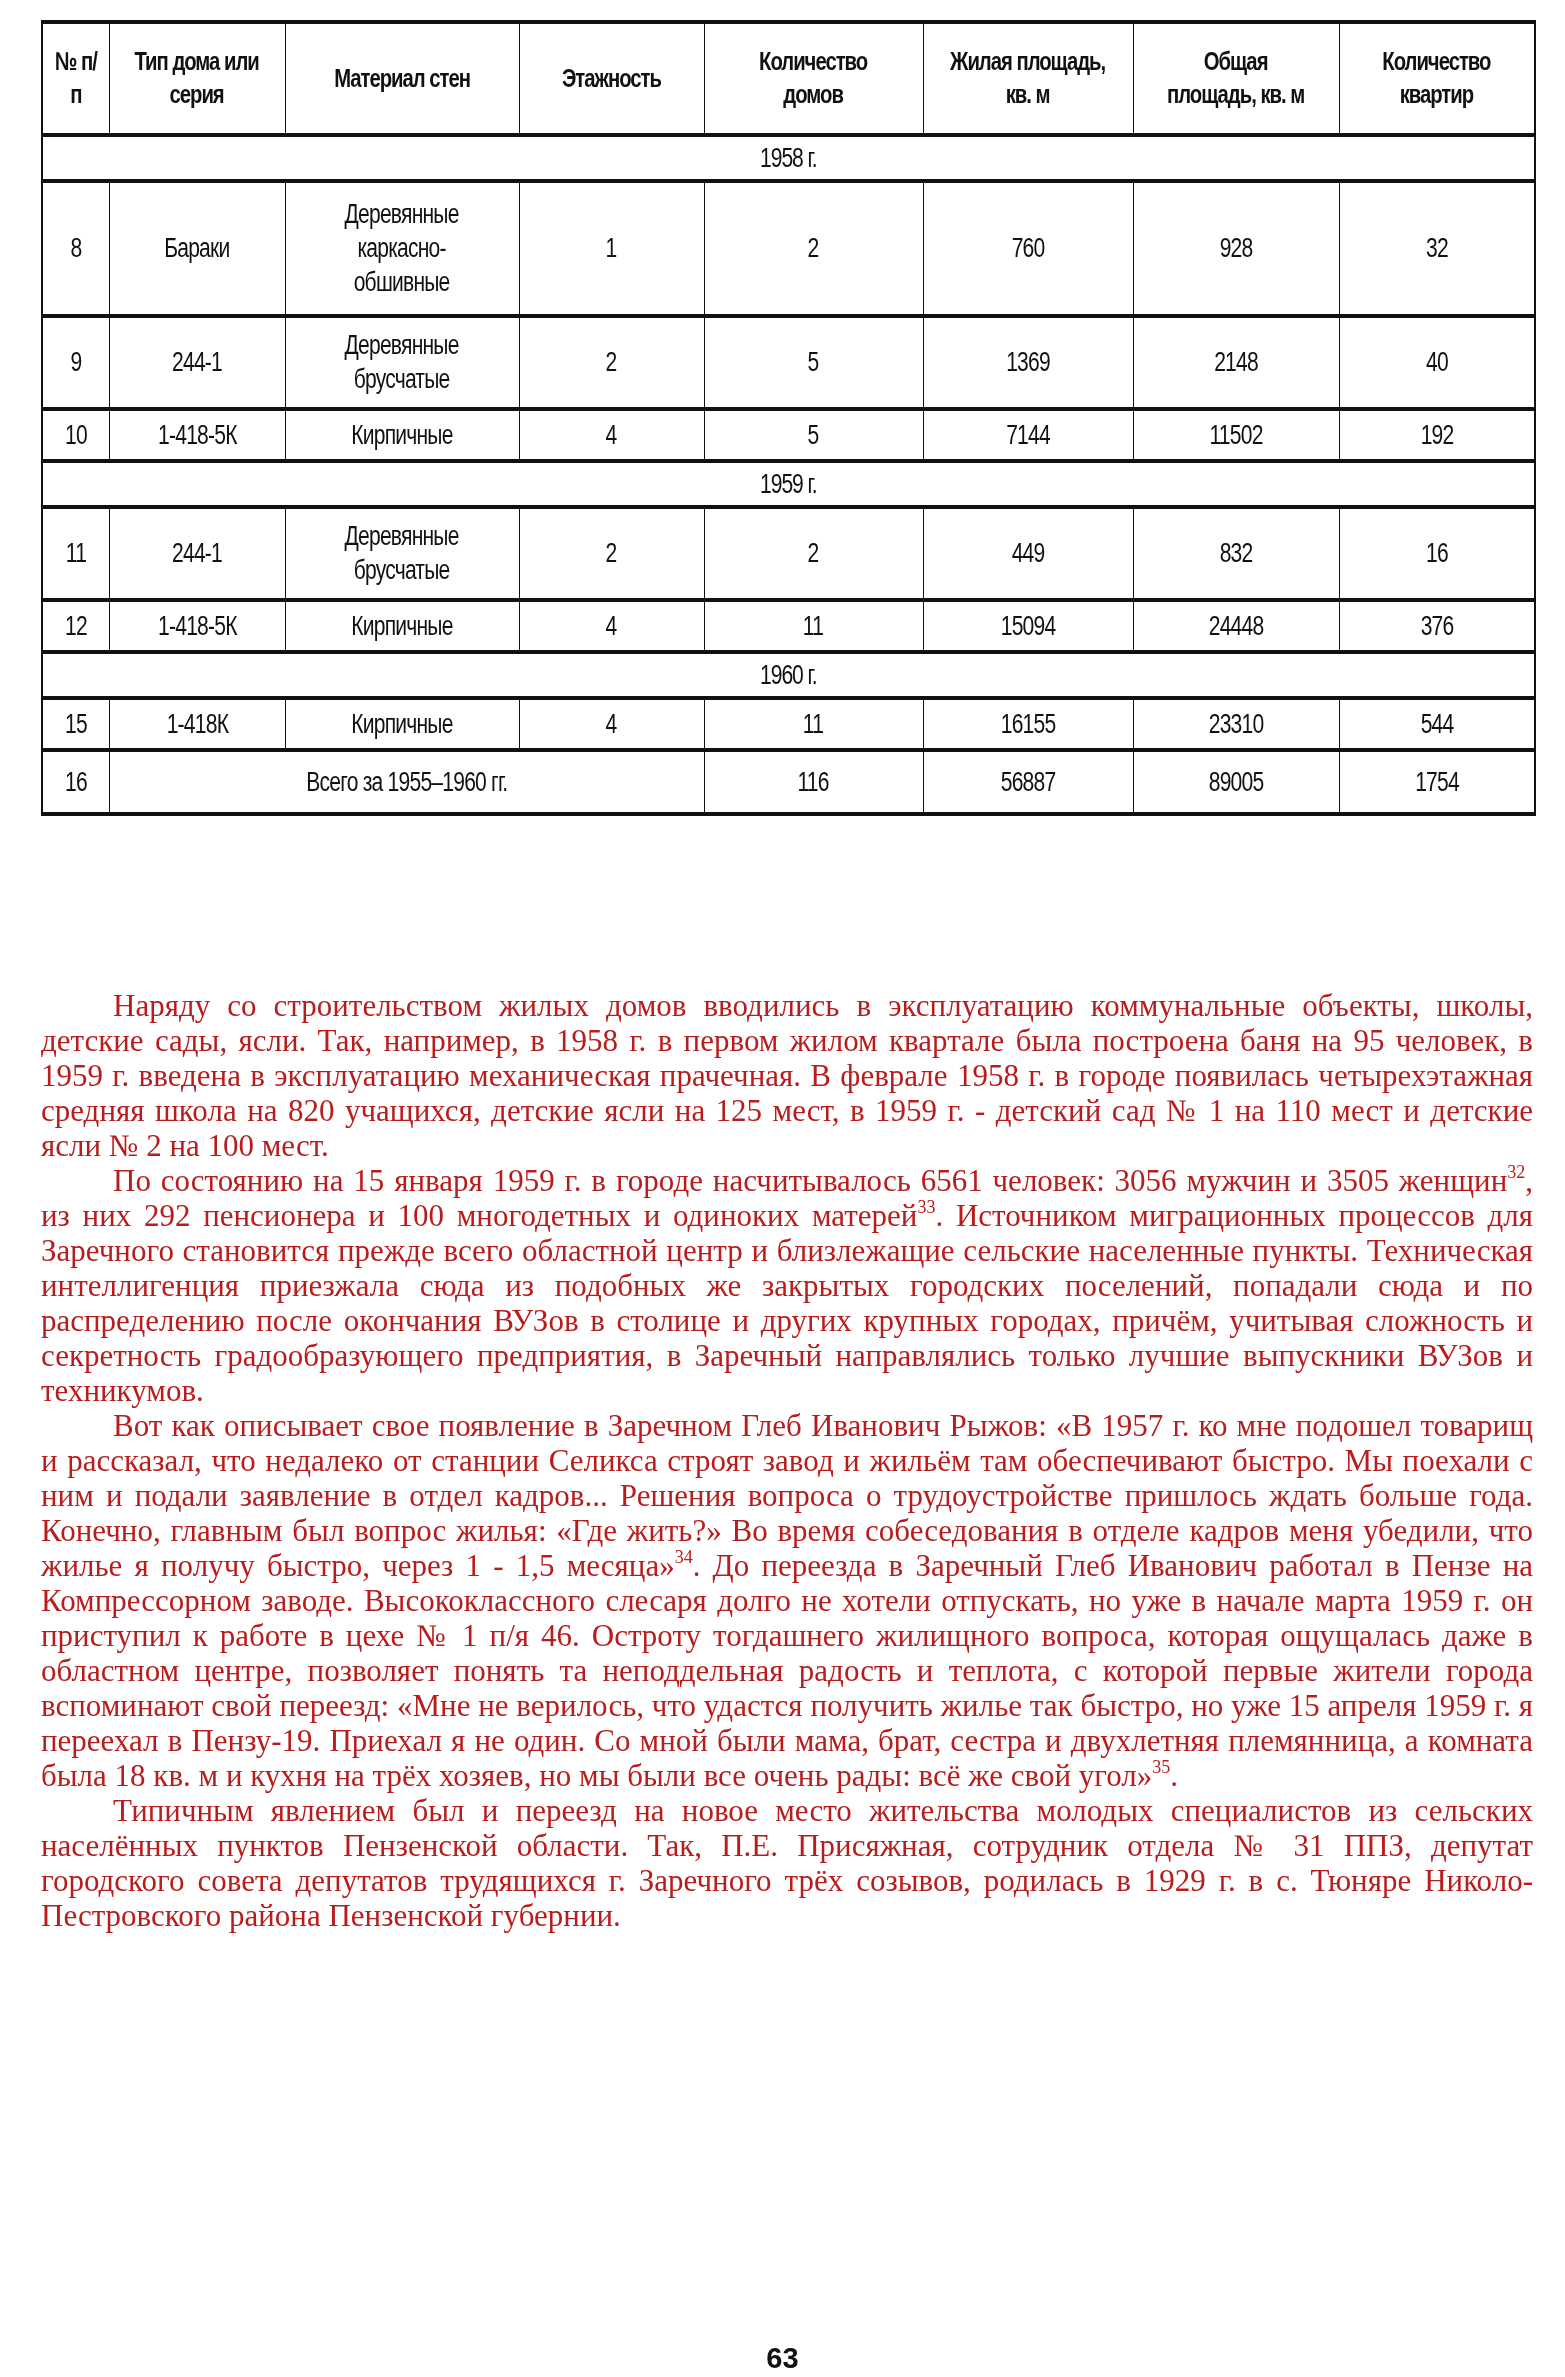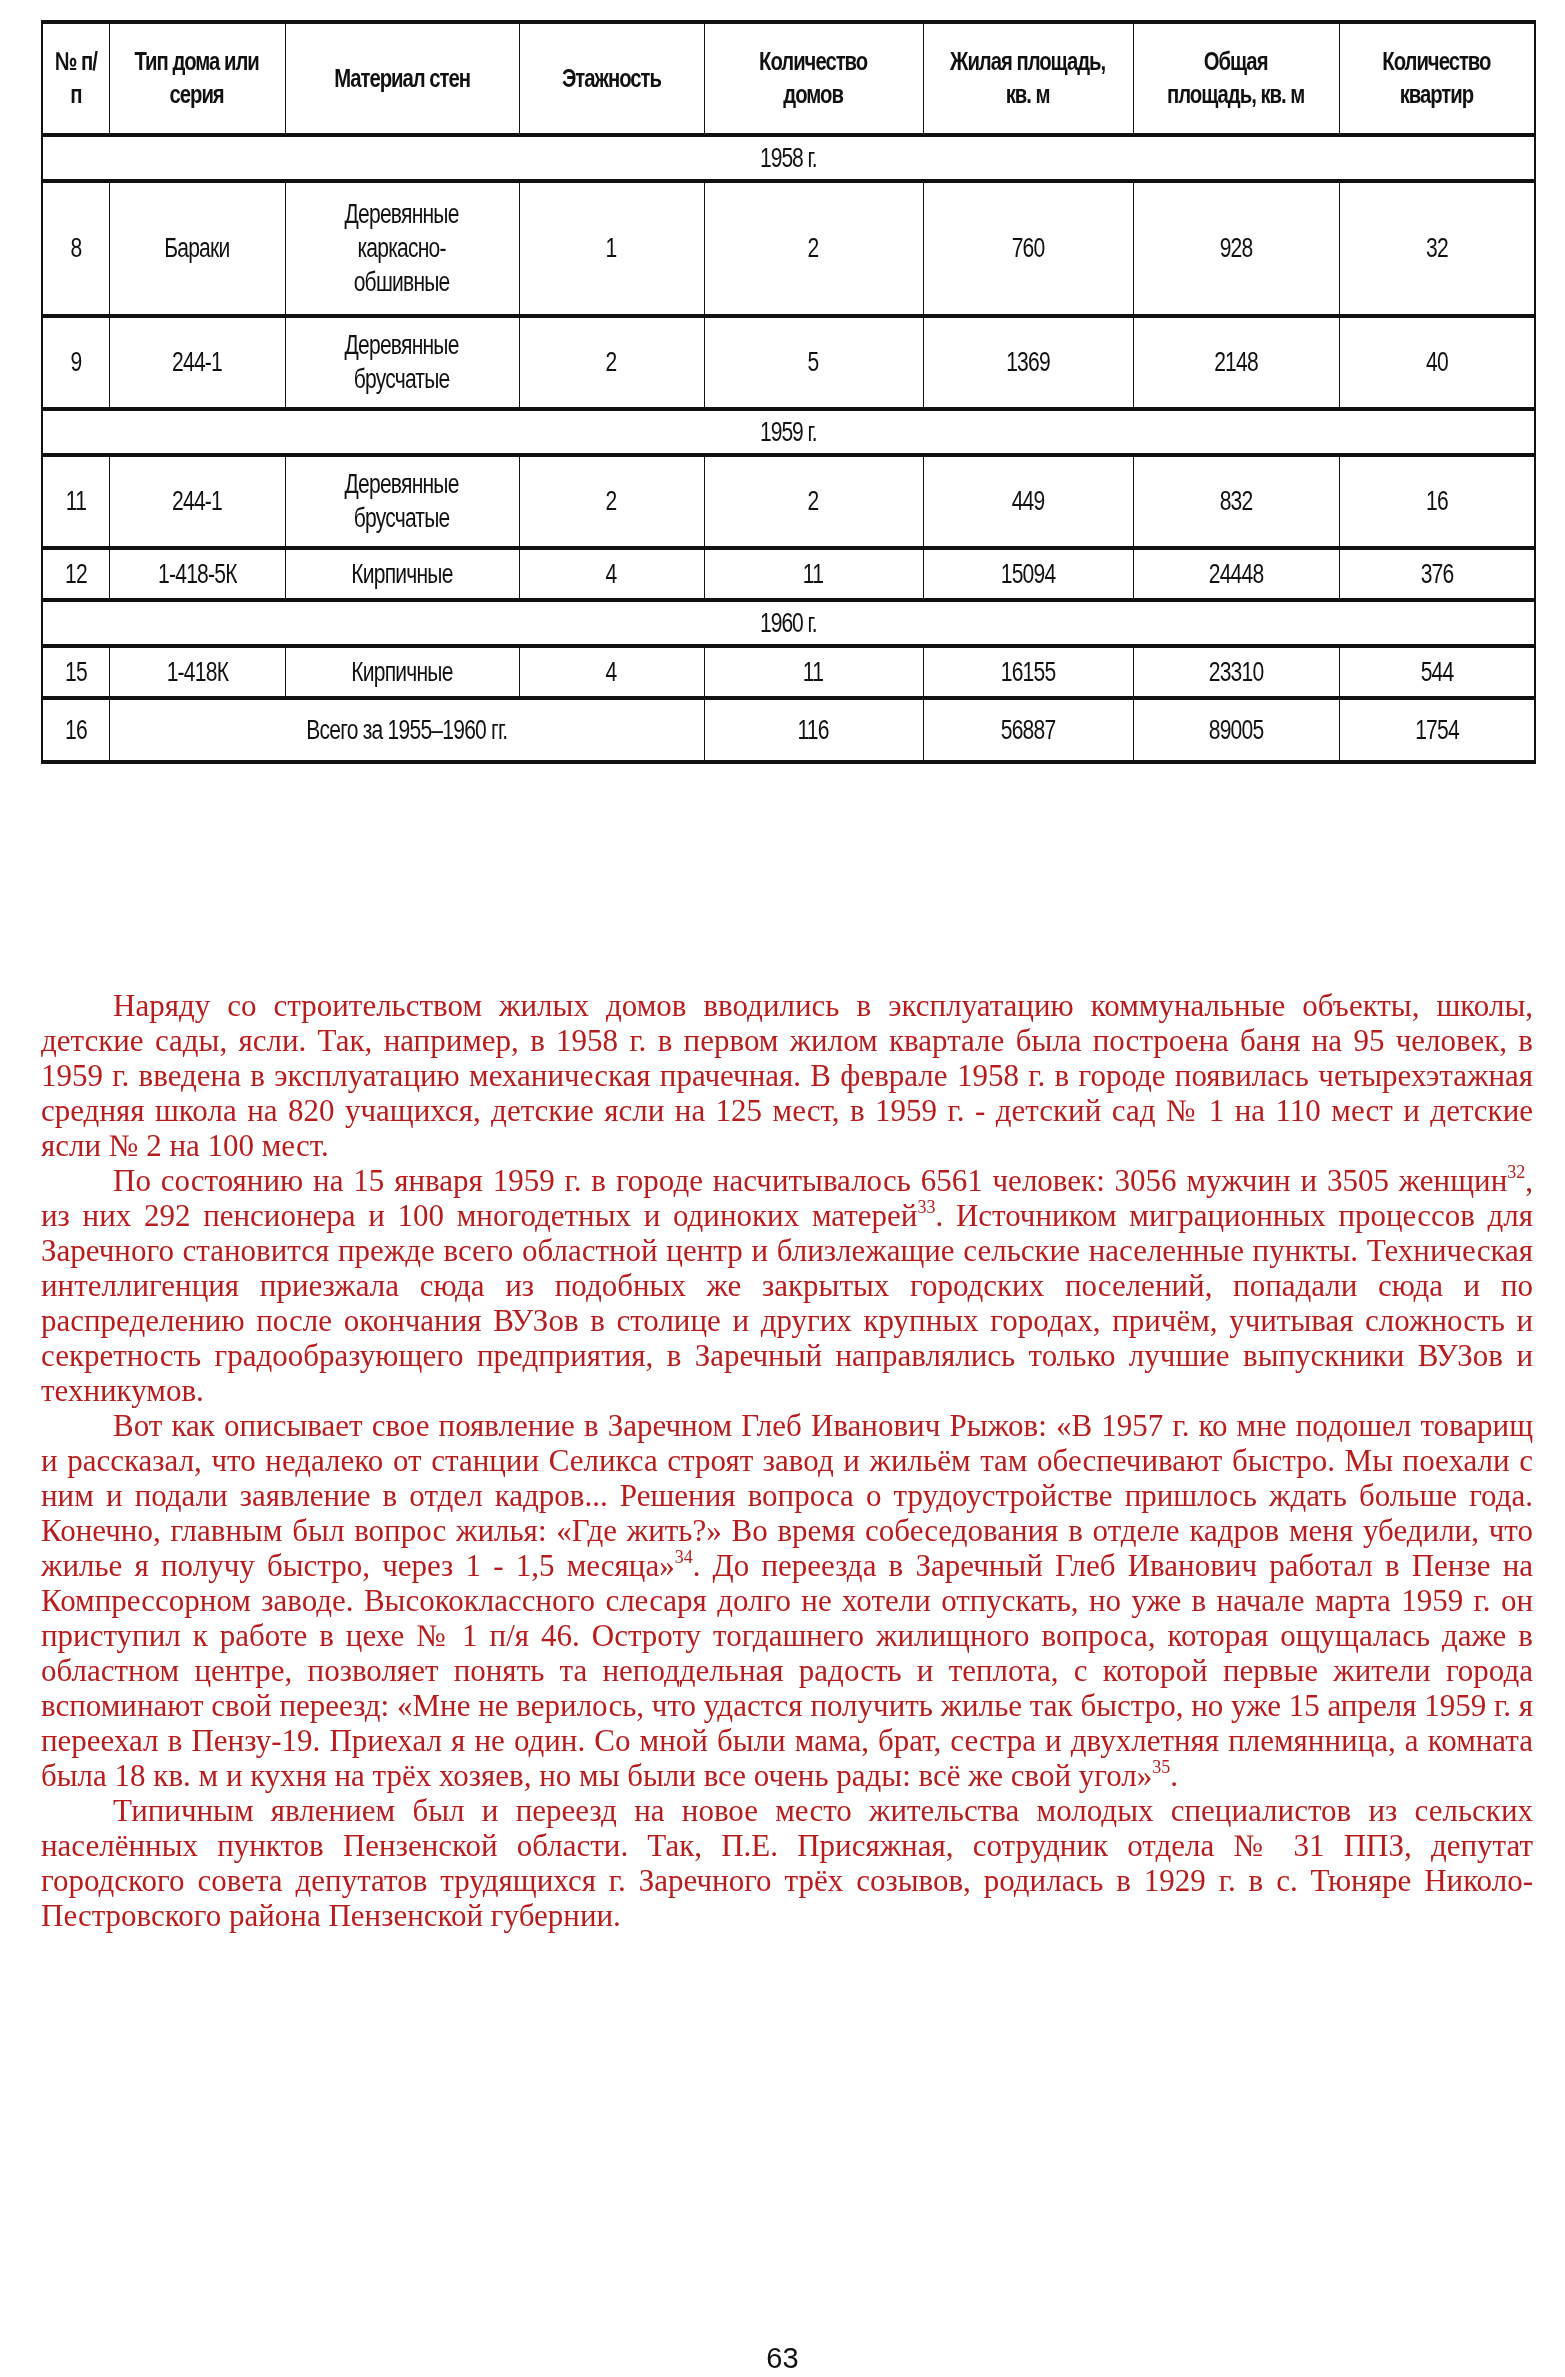--- a/index.html
+++ b/index.html
@@ -45,21 +45,21 @@
     position: absolute; left: 41px; top: 988px; width: 1492px;
     font-family: "Liberation Serif", serif;
     font-size: 31px; line-height: 35px; color: #b91c1c;
     text-align: justify;
   }
   .body-text p { margin: 0; text-indent: 72px; }
   .body-text sup { font-size: 18px; line-height: 0; vertical-align: 13px; }
   .page-number {
     position: absolute; left: 0; width: 1565px; top: 2342px;
     text-align: center; font-family: "Liberation Sans", sans-serif;
-    font-weight: normal; font-size: 29px; color: #111;
+    font-weight: bold; font-size: 29px; color: #111;
   }
 </style>
 </head>
 <body>
 
 <div class="page">
 
   <table class="stats">
     <colgroup>
       <col class="c1">
@@ -99,20 +99,30 @@
         </tr>
         <tr class="r2">
           <td><span class="cond">9</span></td>
           <td><span class="cond">244-1</span></td>
           <td><span class="cond">Деревянные брусчатые</span></td>
           <td><span class="cond">2</span></td>
           <td><span class="cond">5</span></td>
           <td><span class="cond">1369</span></td>
           <td><span class="cond">2148</span></td>
           <td><span class="cond">40</span></td>
+        </tr>
+        <tr class="r1">
+          <td><span class="cond">10</span></td>
+          <td><span class="cond">1-418-5К</span></td>
+          <td><span class="cond">Кирпичные</span></td>
+          <td><span class="cond">4</span></td>
+          <td><span class="cond">5</span></td>
+          <td><span class="cond">7144</span></td>
+          <td><span class="cond">11502</span></td>
+          <td><span class="cond">192</span></td>
         </tr>
         <tr class="year">
           <td colspan="8"><span class="cond">1959 г.</span></td>
         </tr>
         <tr class="r2">
           <td><span class="cond">11</span></td>
           <td><span class="cond">244-1</span></td>
           <td><span class="cond">Деревянные брусчатые</span></td>
           <td><span class="cond">2</span></td>
           <td><span class="cond">2</span></td>

